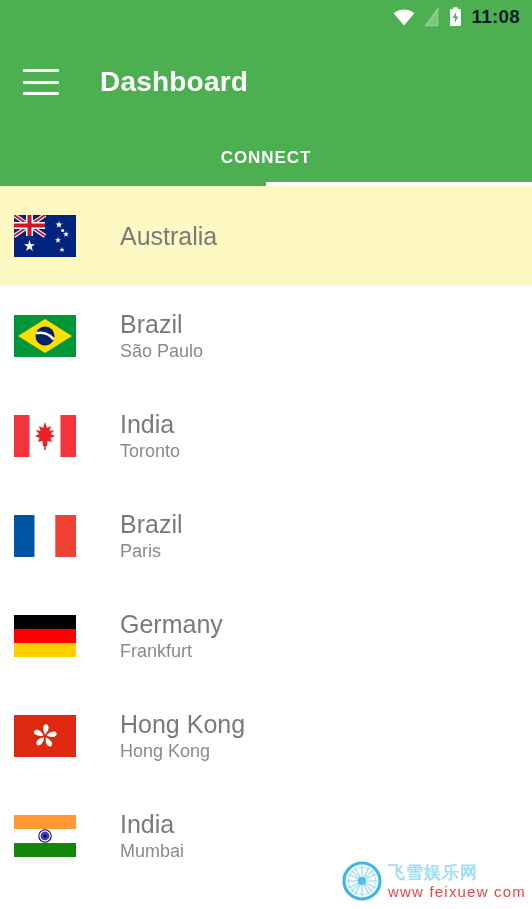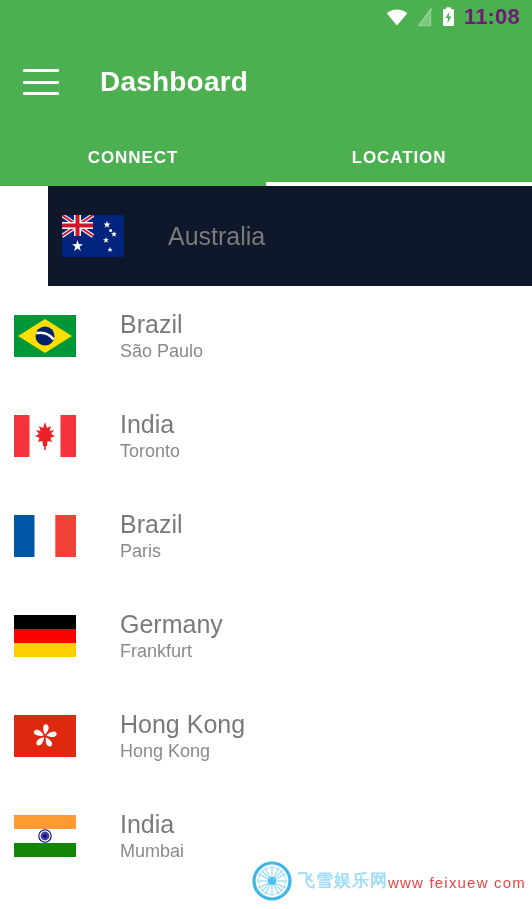--- a/index.html
+++ b/index.html
@@ -12,21 +12,21 @@
   #app { position:relative; width:532px; height:909px; background:#ffffff; }
 
   
   .statusbar {
     height:34px; background:#4CAF50;
     display:flex; align-items:center; justify-content:flex-end;
     padding-right:12px; gap:9px;
   }
   .statusbar .si { display:flex; align-items:center; }
   .clock {
-    color:#701a75; font-size:22px; font-weight:bold;
+    color:#0f172a; font-size:19px; font-weight:bold;
     letter-spacing:0.2px; line-height:1; padding-bottom:1px;
   }
 
   
   .appbar { height:96px; background:#4CAF50; position:relative; }
   .menu-btn {
     position:absolute; left:23px; top:50%; transform:translateY(-50%);
     width:36px; height:26px; display:flex; flex-direction:column;
     justify-content:space-between; cursor:pointer;
   }
@@ -47,40 +47,40 @@
     position:absolute; bottom:0; height:4px; background:#ffffff;
     width:50%; left:50%;
   }
 
   
   .list { background:#ffffff; }
   .row {
     position:relative; height:100px; display:flex; align-items:center;
     padding-left:14px; cursor:pointer; background:#ffffff;
   }
-  .row.selected { background:#0f172a;margin-left:48px; }
+  .row.selected { background:#fef9c3; }
   .flag-wrap { width:62px; flex:0 0 62px; display:flex; align-items:center; }
   .flag {
     width:62px; height:42px; position:relative; overflow:hidden;
     background:transparent;
   }
   .row-text { margin-left:44px; display:flex; flex-direction:column; gap:3px; }
   .row-title { font-size:25px; color:#7a7a7a; line-height:1.12; }
   .row-sub { font-size:18px; color:#8a8a8a; line-height:1.15; }
 
   
   .flag svg { display:block; width:62px; height:42px; }
 
   
   .watermark {
     position:absolute; right:6px; bottom:8px;
     display:flex; align-items:center; gap:6px; pointer-events:none;
   }
   .wm-logo { width:40px; height:40px; flex:0 0 40px; }
-  .wm-text { display:flex; line-height:1; }
+  .wm-text { display:flex; flex-direction:column; line-height:1; }
   .wm-cn {
     font-size:17px; font-weight:bold; color:#9fdcf5;
     letter-spacing:1px; text-shadow:0 0 2px #ffffff;
   }
   .wm-url {
     font-size:15px; color:#ef4444; letter-spacing:1.2px; margin-top:3px;
   }
 </style>
 </head>
 <body>
@@ -114,21 +114,20 @@
     <div class="menu-btn">
       <i></i>
       <i></i>
       <i></i>
     </div>
     <div class="app-title">Dashboard</div>
   </div>
 
   <div class="tabs">
     <div class="tab">CONNECT</div>
-    <div class="tab">LOCATION</div>
     <div class="tab-indicator"></div>
   </div>
 
   <div class="list">
 
     <div class="row selected">
       <div class="flag-wrap">
         <div class="flag">
           <svg viewBox="0 0 62 42">
             <rect width="62" height="42" fill="#00247D"></rect>

